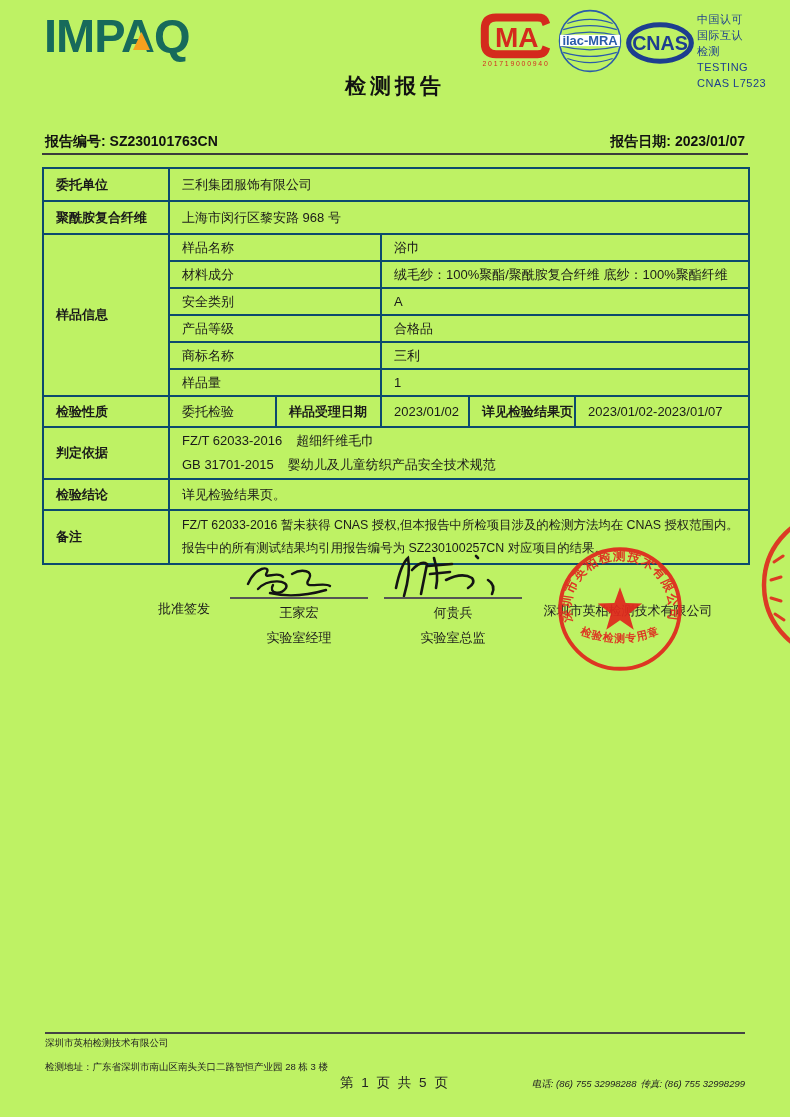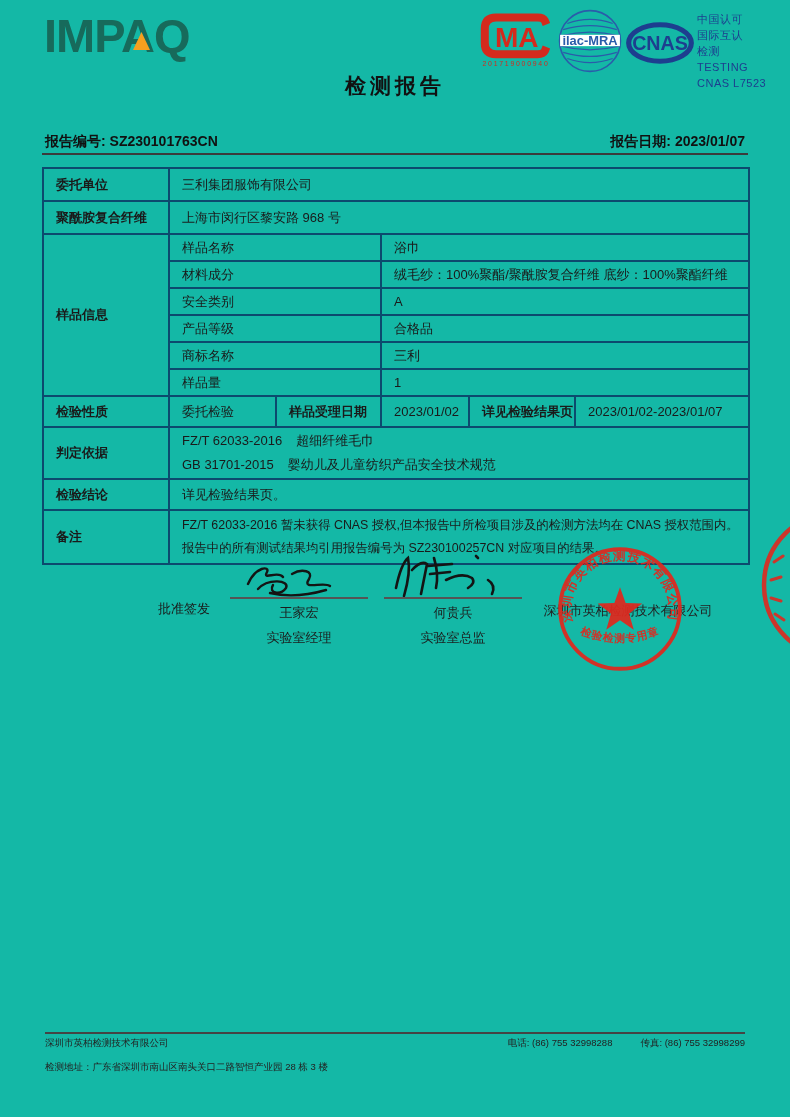--- a/index.html
+++ b/index.html
@@ -1,19 +1,19 @@
 <!DOCTYPE html>
 <html><head>
 <meta charset="utf-8">
 <style>
   * { margin:0; padding:0; box-sizing:border-box; }
   html,body { background:#888; }
   body { font-family:"Liberation Sans", sans-serif; }
   .page {
-    position:relative; width:790px; height:1117px; background:#14b8a6;
+    position:relative; width:790px; height:1117px; background:#bef264;
     margin:0 auto; overflow:hidden; color:#1c1c1c;
   }
   .abs { position:absolute; }
 
   
   .title { top:72px; left:0; width:790px; text-align:center;
     font-size:21px; font-weight:bold; letter-spacing:4px; color:#111; }
   .meta-row { top:133px; left:45px; width:700px; display:flex;
     justify-content:space-between; font-size:14px; font-weight:bold; color:#111; }
   .meta-item { white-space:nowrap; }
@@ -43,21 +43,21 @@
     font-size:13px; color:#222; z-index:1; }
   .stampwrap { top:544px; left:555px; z-index:2; }
   .partialstamp { top:500px; left:756px; z-index:2; }
 
   
   .frule { top:1032px; left:45px; width:700px; height:1.5px; background:#444; }
   .fsmall { font-size:9.5px; color:#222; white-space:nowrap; }
   .f1 { top:1037px; left:45px; }
   .f2 { top:1049px; left:45px; }
   .f3 { top:1061px; left:45px; }
-  .fright { top:1037px; right:45px; display:flex; gap:28px; }
+  .fright { top:1078px; right:45px; display:flex; gap:4px;font-style:italic; }
   .pageno { top:1074px; left:0; width:790px; text-align:center;
     font-size:13.5px; color:#222; letter-spacing:2px; }
 </style>
 </head>
 <body>
 
 <div class="page">
 
   <svg class="abs" style="top:8px;left:44px" width="145" height="54" viewBox="0 0 145 54">
     <text x="0" y="44" font-size="47" font-weight="bold" letter-spacing="-1" fill="#176a5b" font-family="Liberation Sans, sans-serif">IMPAQ</text>
@@ -242,14 +242,15 @@
     </g>
   </svg>
 
   <div class="abs frule"></div>
   <div class="abs fsmall f1">深圳市英柏检测技术有限公司</div>
   <div class="abs fsmall f3">检测地址：广东省深圳市南山区南头关口二路智恒产业园 28 栋 3 楼</div>
   <div class="abs fsmall fright">
     <span>电话: (86) 755 32998288</span>
     <span>传真: (86) 755 32998299</span>
   </div>
+  <div class="abs pageno">第 1 页 共 5 页</div>
 
 </div>
 
 </body></html>

